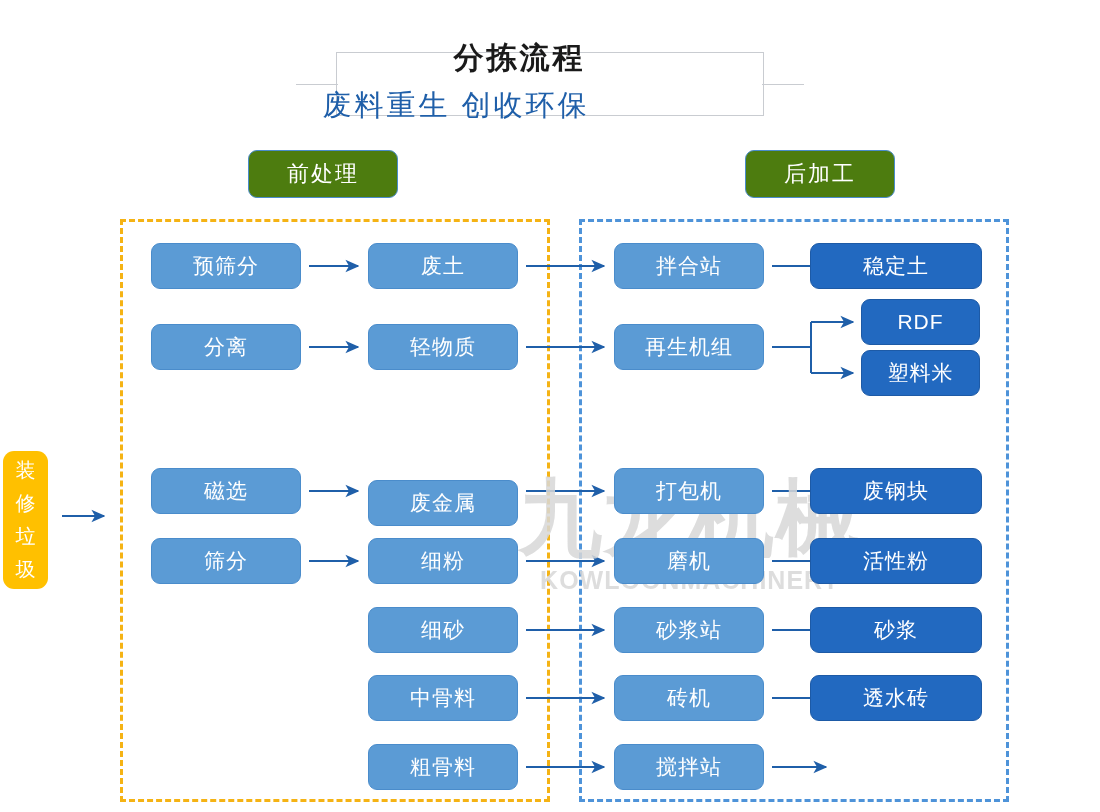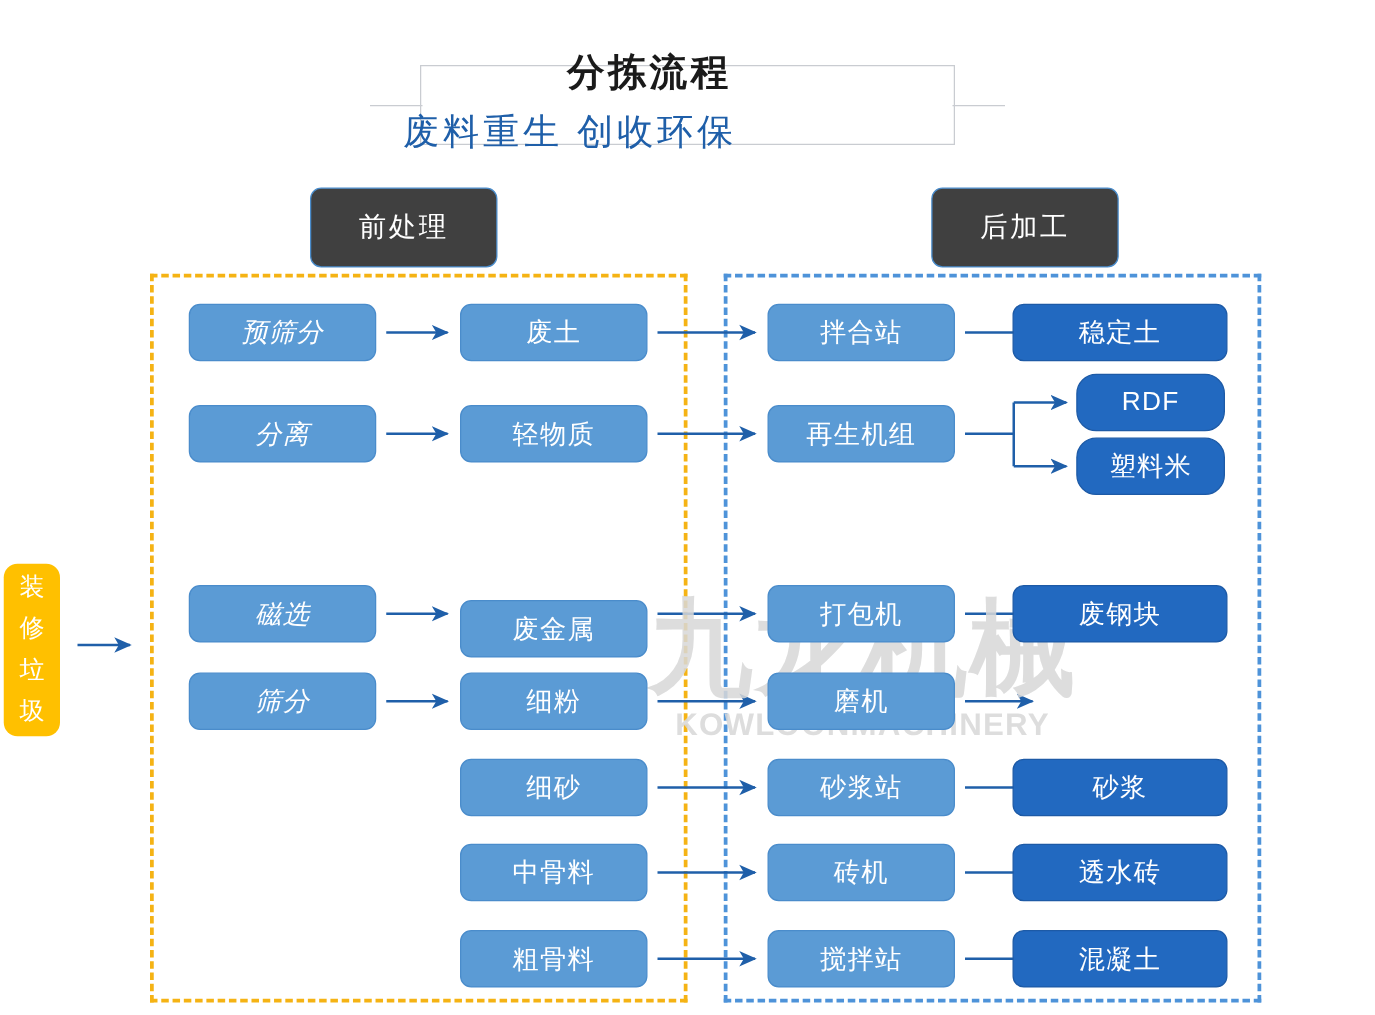--- a/index.html
+++ b/index.html
@@ -72,23 +72,23 @@
     border: 3px dashed #f5b314;
   }
   .group-post {
     left: 579px; top: 219px; width: 430px; height: 583px;
     border: 3px dashed #4e93d9;
   }
 
   
   .section-pill {
     position: absolute;
-    height: 64px;
+    height: 48px;
     border-radius: 9px;
-    background: #404040;
+    background: #4d7c0f;
     border: 1px solid #4a8ccb;
     color: #ffffff;
     font-size: 22px;
     display: flex; align-items: center; justify-content: center;
     letter-spacing: 2px;
     z-index: 6;
   }
   .pill-pre  { left: 248px; top: 150px; width: 150px; }
   .pill-post { left: 733px; top: 150px; width: 150px; margin-left: 12px; }
 
@@ -123,25 +123,25 @@
   .node.light {
     background: #5b9bd5;
     border: 1px solid #4a8ccb;
   }
   .node.dark {
     background: #2269c0;
     border: 1px solid #1d5aa6;
   }
 
   
-  .col-a { left: 151px; width: 150px; font-style: italic; }
+  .col-a { left: 151px; width: 150px; }
   .col-b { left: 368px; width: 150px; }
   .col-c { left: 614px; width: 150px; }
   .col-d { left: 810px; width: 172px; }
-  .col-d-narrow { left: 861px; width: 119px; border-radius: 16px; }
+  .col-d-narrow { left: 861px; width: 119px; }
 
   
   #wires { position: absolute; left:0; top:0; width:1100px; height:812px; z-index: 4; }
 </style>
 </head>
 <body>
 
 <div id="stage">
 
   <div class="watermark">
@@ -227,17 +227,17 @@
   <div class="node light col-c" style="top:468px">打包机</div>
   <div class="node light col-c" style="top:538px">磨机</div>
   <div class="node light col-c" style="top:607px">砂浆站</div>
   <div class="node light col-c" style="top:675px">砖机</div>
   <div class="node light col-c" style="top:744px">搅拌站</div>
 
   <div class="node dark col-d" style="top:243px">稳定土</div>
   <div class="node dark col-d-narrow" style="top:299px">RDF</div>
   <div class="node dark col-d-narrow" style="top:350px">塑料米</div>
   <div class="node dark col-d" style="top:468px">废钢块</div>
+  <div class="node dark col-d" style="top:538px">活性粉</div>
   <div class="node dark col-d" style="top:607px">砂浆</div>
   <div class="node dark col-d" style="top:675px">透水砖</div>
-  <div class="node dark col-d" style="top:744px">混凝土</div>
 
 </div>
 
 </body></html>

